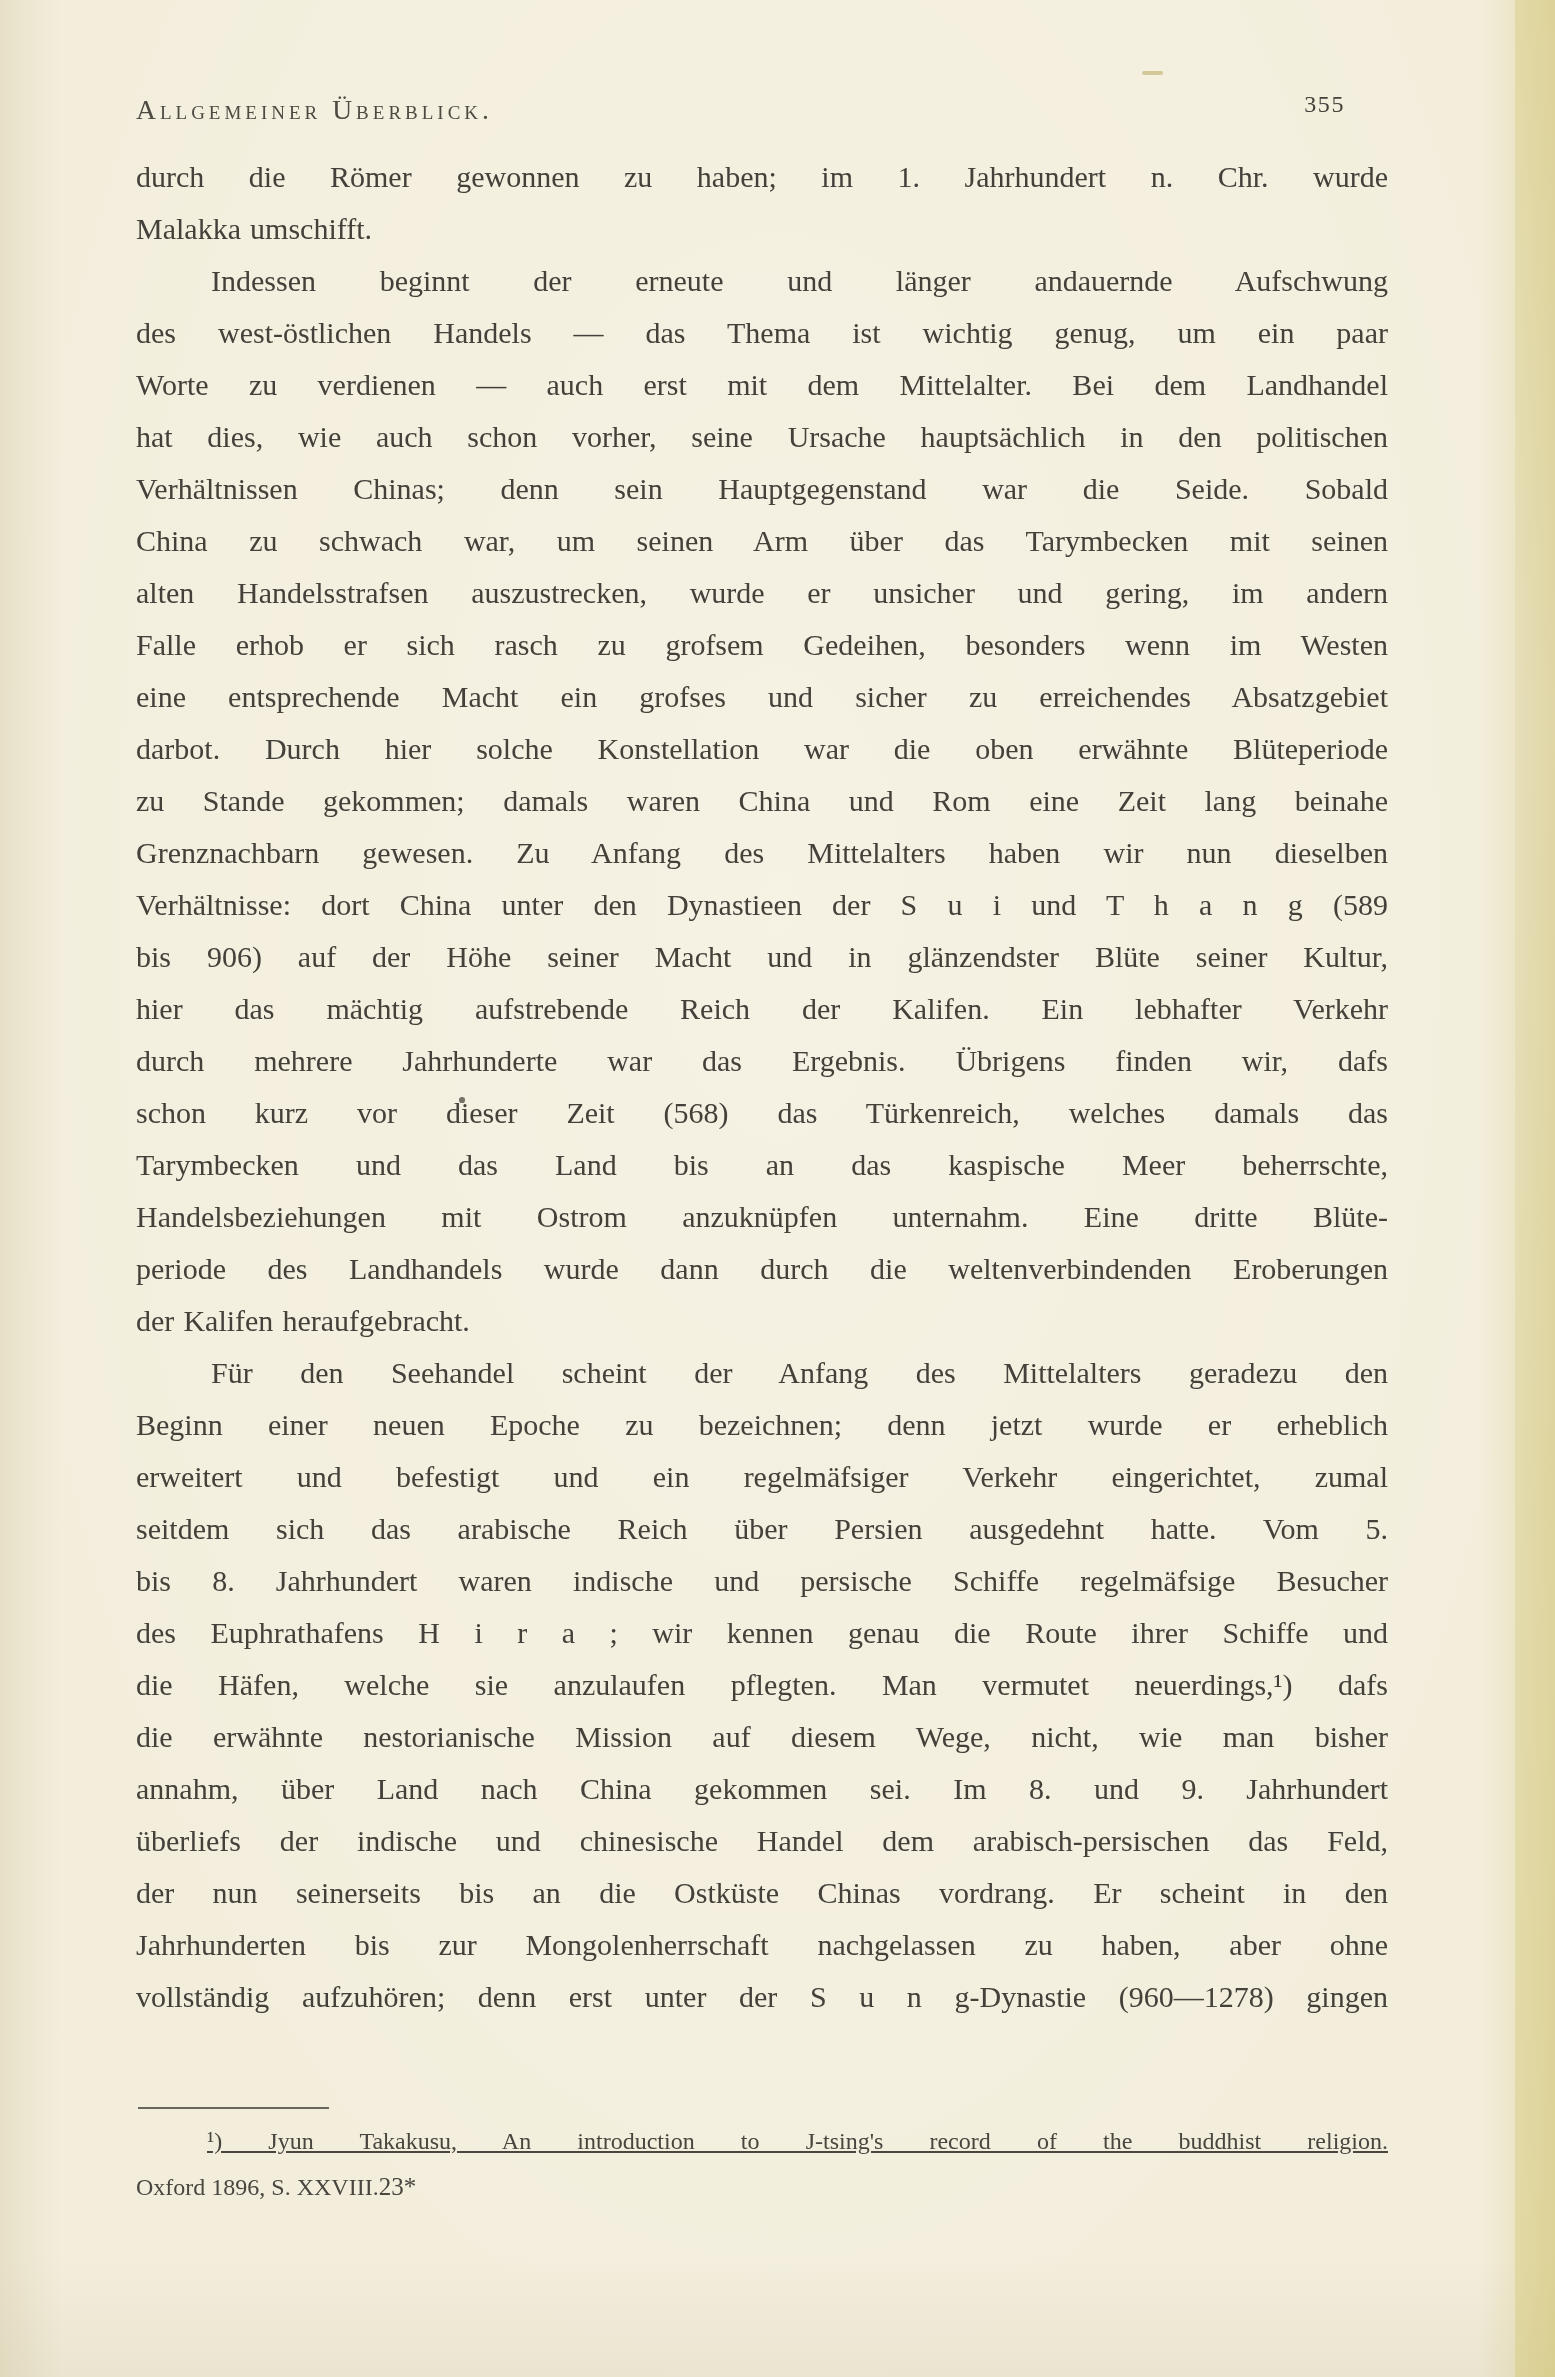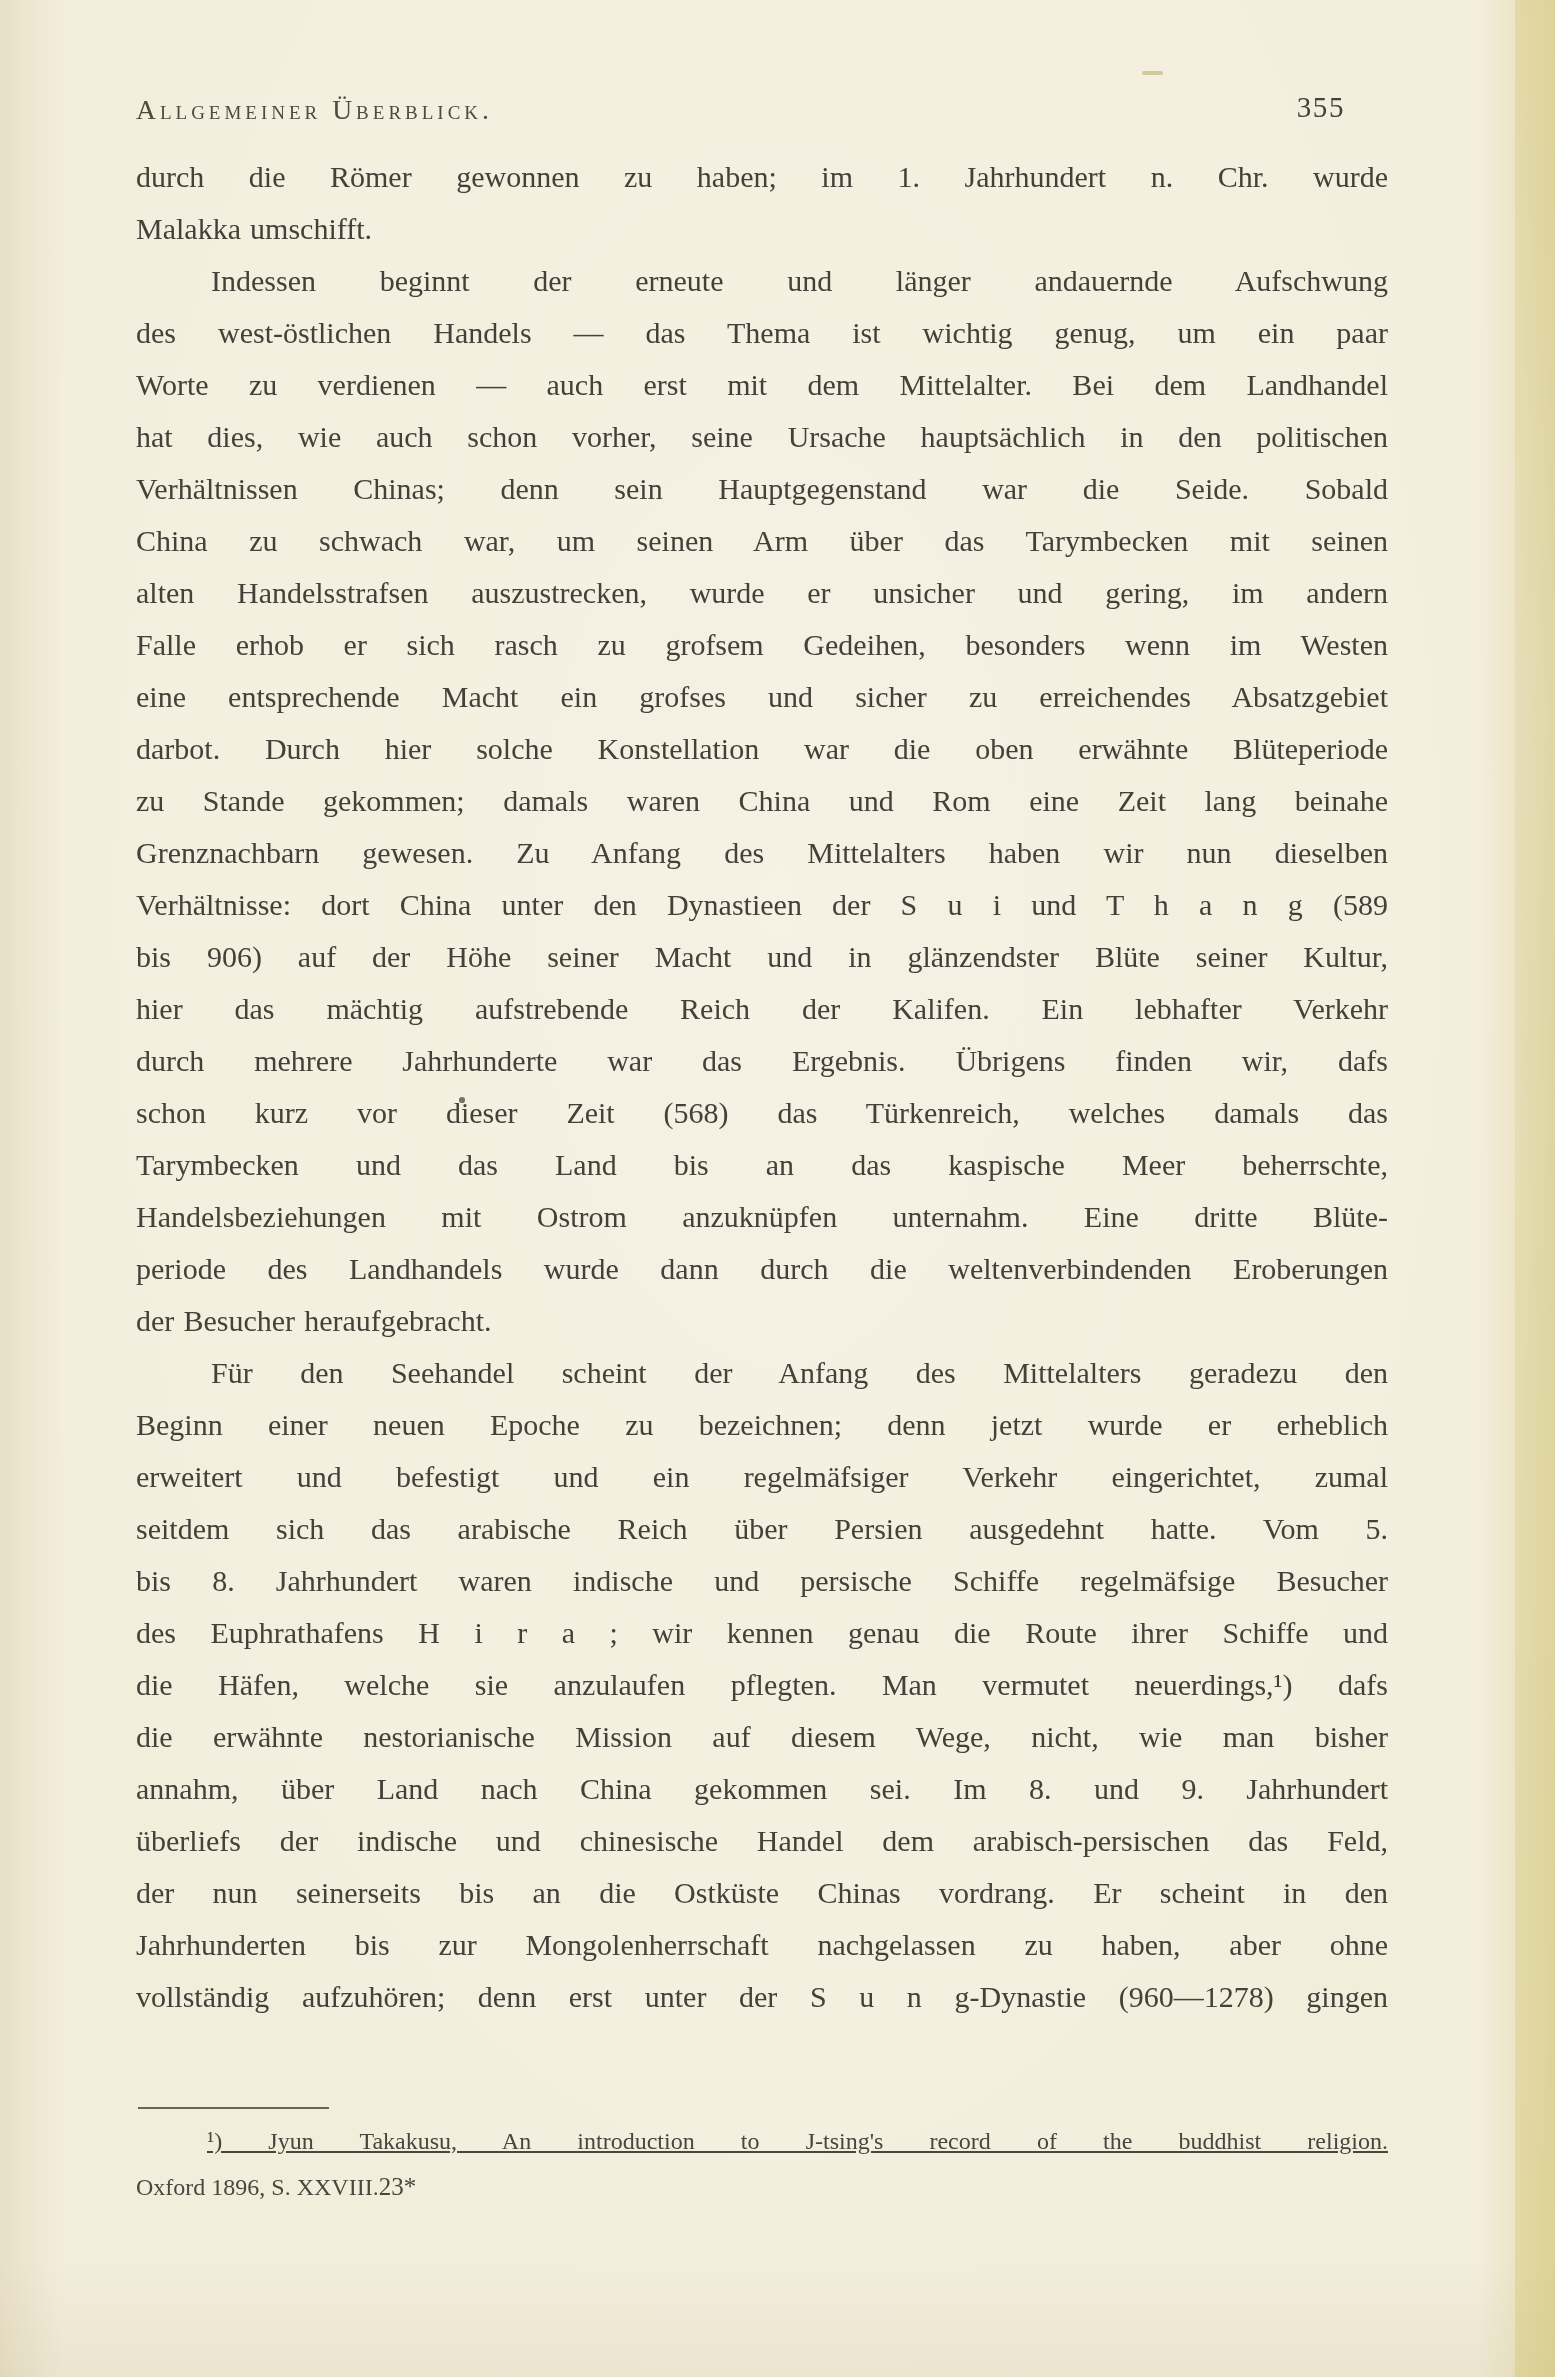--- a/index.html
+++ b/index.html
@@ -19,21 +19,21 @@
   .running-head {
     position:absolute; top:94px; left:136px; width:1209px;
     text-align:left;
     font-variant:small-caps;
     letter-spacing:4px;
     font-size:27.6px;
     color:#4e4a42;
   }
   .page-number {
     position:absolute; top:91px; right:211px;
-    font-size:29px;
+    font-size:24px;
     letter-spacing:1.6px;
   }
   .body-text {
     position:absolute; top:151px; left:136px; width:1252px;
     font-size:30px;
     line-height:52px;
     word-spacing:1.6px;
   }
   .ln { text-align:justify; text-align-last:justify; white-space:normal; }
   .ln.end { text-align-last:left; }
@@ -85,21 +85,21 @@
     <div class="ln">zu Stande gekommen; damals waren China und Rom eine Zeit lang beinahe</div>
     <div class="ln">Grenznachbarn gewesen. Zu Anfang des Mittelalters haben wir nun dieselben</div>
     <div class="ln">Verhältnisse: dort China unter den Dynastieen der S u i und T h a n g (589</div>
     <div class="ln">bis 906) auf der Höhe seiner Macht und in glänzendster Blüte seiner Kultur,</div>
     <div class="ln">hier das mächtig aufstrebende Reich der Kalifen. Ein lebhafter Verkehr</div>
     <div class="ln">durch mehrere Jahrhunderte war das Ergebnis. Übrigens finden wir, dafs</div>
     <div class="ln">schon kurz vor dieser Zeit (568) das Türkenreich, welches damals das</div>
     <div class="ln">Tarymbecken und das Land bis an das kaspische Meer beherrschte,</div>
     <div class="ln">Handelsbeziehungen mit Ostrom anzuknüpfen unternahm. Eine dritte Blüte-</div>
     <div class="ln">periode des Landhandels wurde dann durch die weltenverbindenden Eroberungen</div>
-    <div class="ln end">der Besucher heraufgebracht.</div>
+    <div class="ln end">der Kalifen heraufgebracht.</div>
     <div class="ln ind">Für den Seehandel scheint der Anfang des Mittelalters geradezu den</div>
     <div class="ln">Beginn einer neuen Epoche zu bezeichnen; denn jetzt wurde er erheblich</div>
     <div class="ln">erweitert und befestigt und ein regelmäfsiger Verkehr eingerichtet, zumal</div>
     <div class="ln">seitdem sich das arabische Reich über Persien ausgedehnt hatte. Vom 5.</div>
     <div class="ln">bis 8. Jahrhundert waren indische und persische Schiffe regelmäfsige Besucher</div>
     <div class="ln">des Euphrathafens H i r a ; wir kennen genau die Route ihrer Schiffe und</div>
     <div class="ln">die Häfen, welche sie anzulaufen pflegten. Man vermutet neuerdings,¹) dafs</div>
     <div class="ln">die erwähnte nestorianische Mission auf diesem Wege, nicht, wie man bisher</div>
     <div class="ln">annahm, über Land nach China gekommen sei. Im 8. und 9. Jahrhundert</div>
     <div class="ln">überliefs der indische und chinesische Handel dem arabisch-persischen das Feld,</div>

